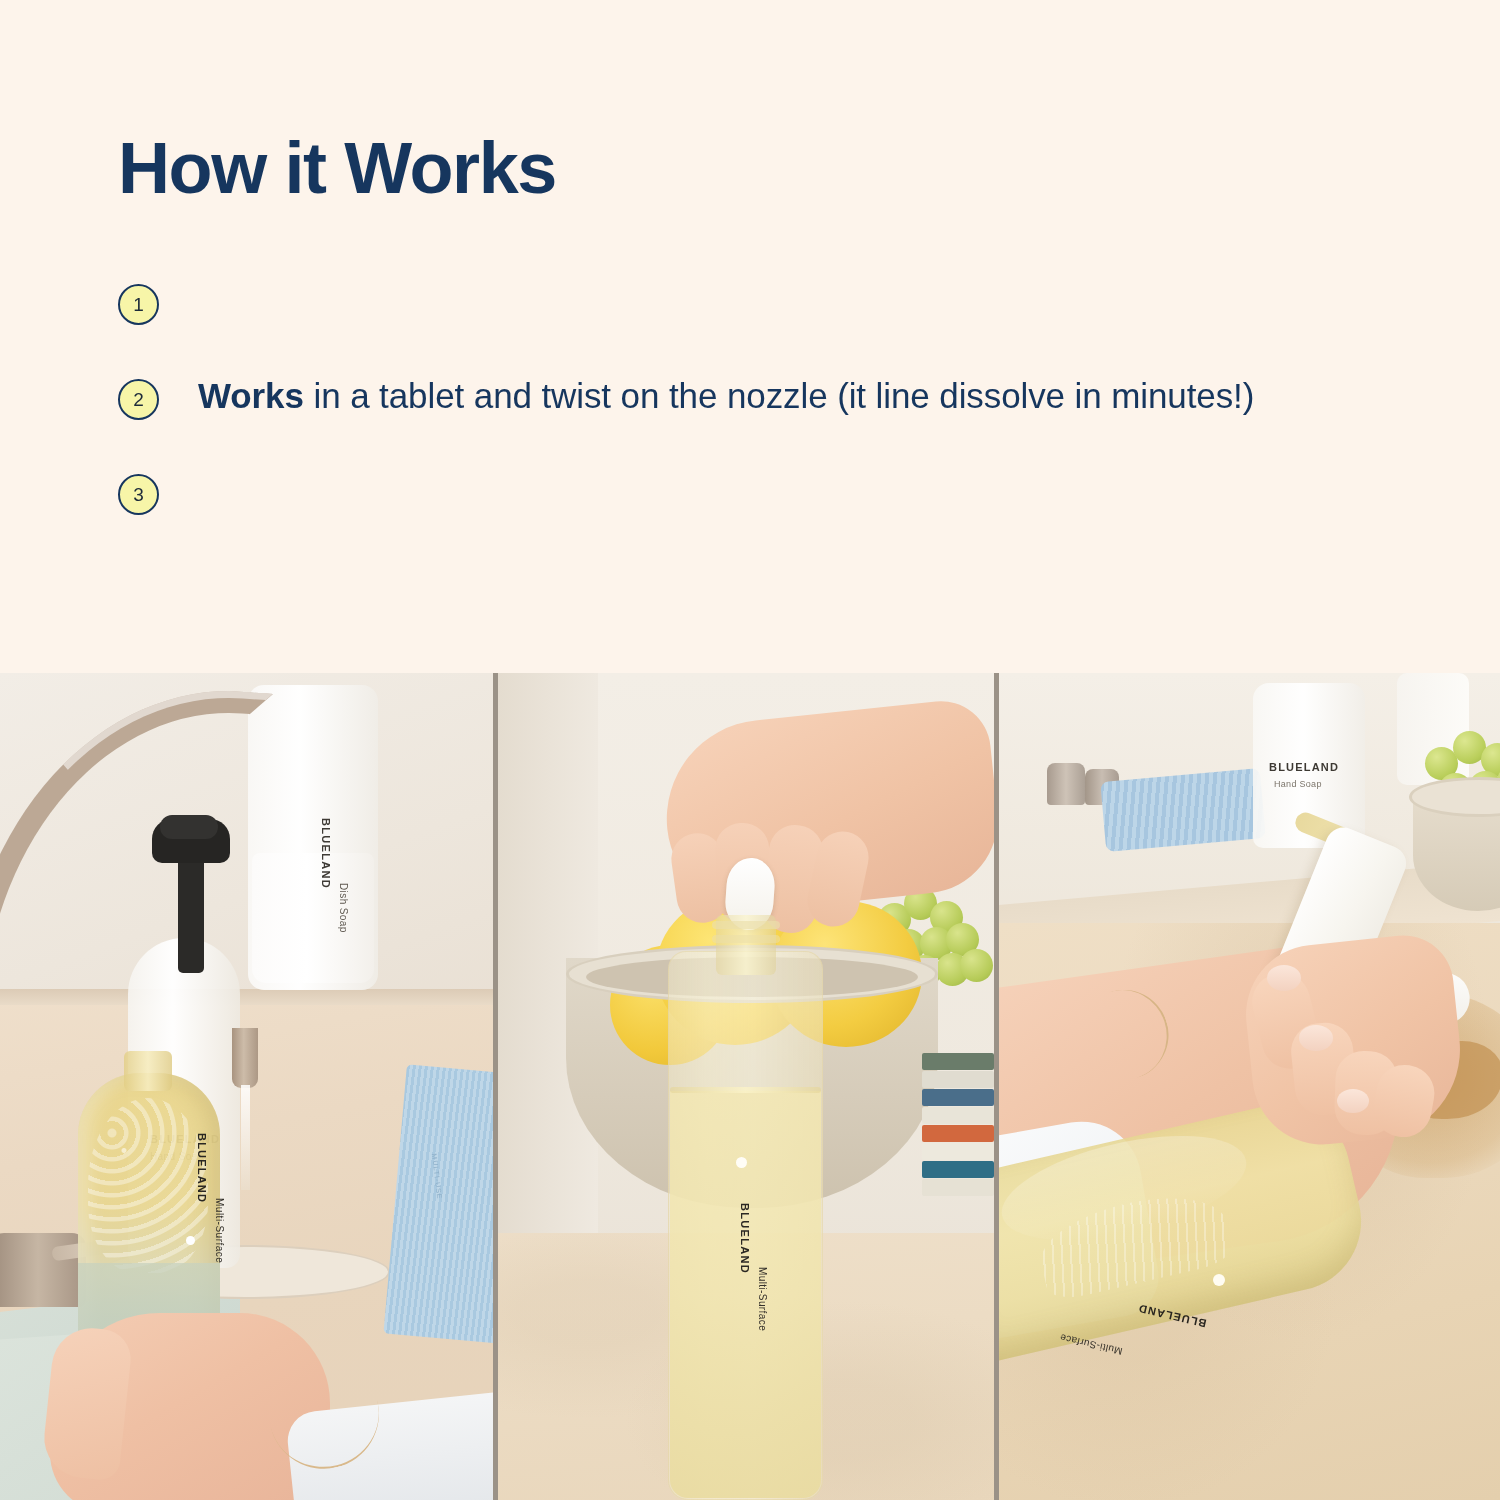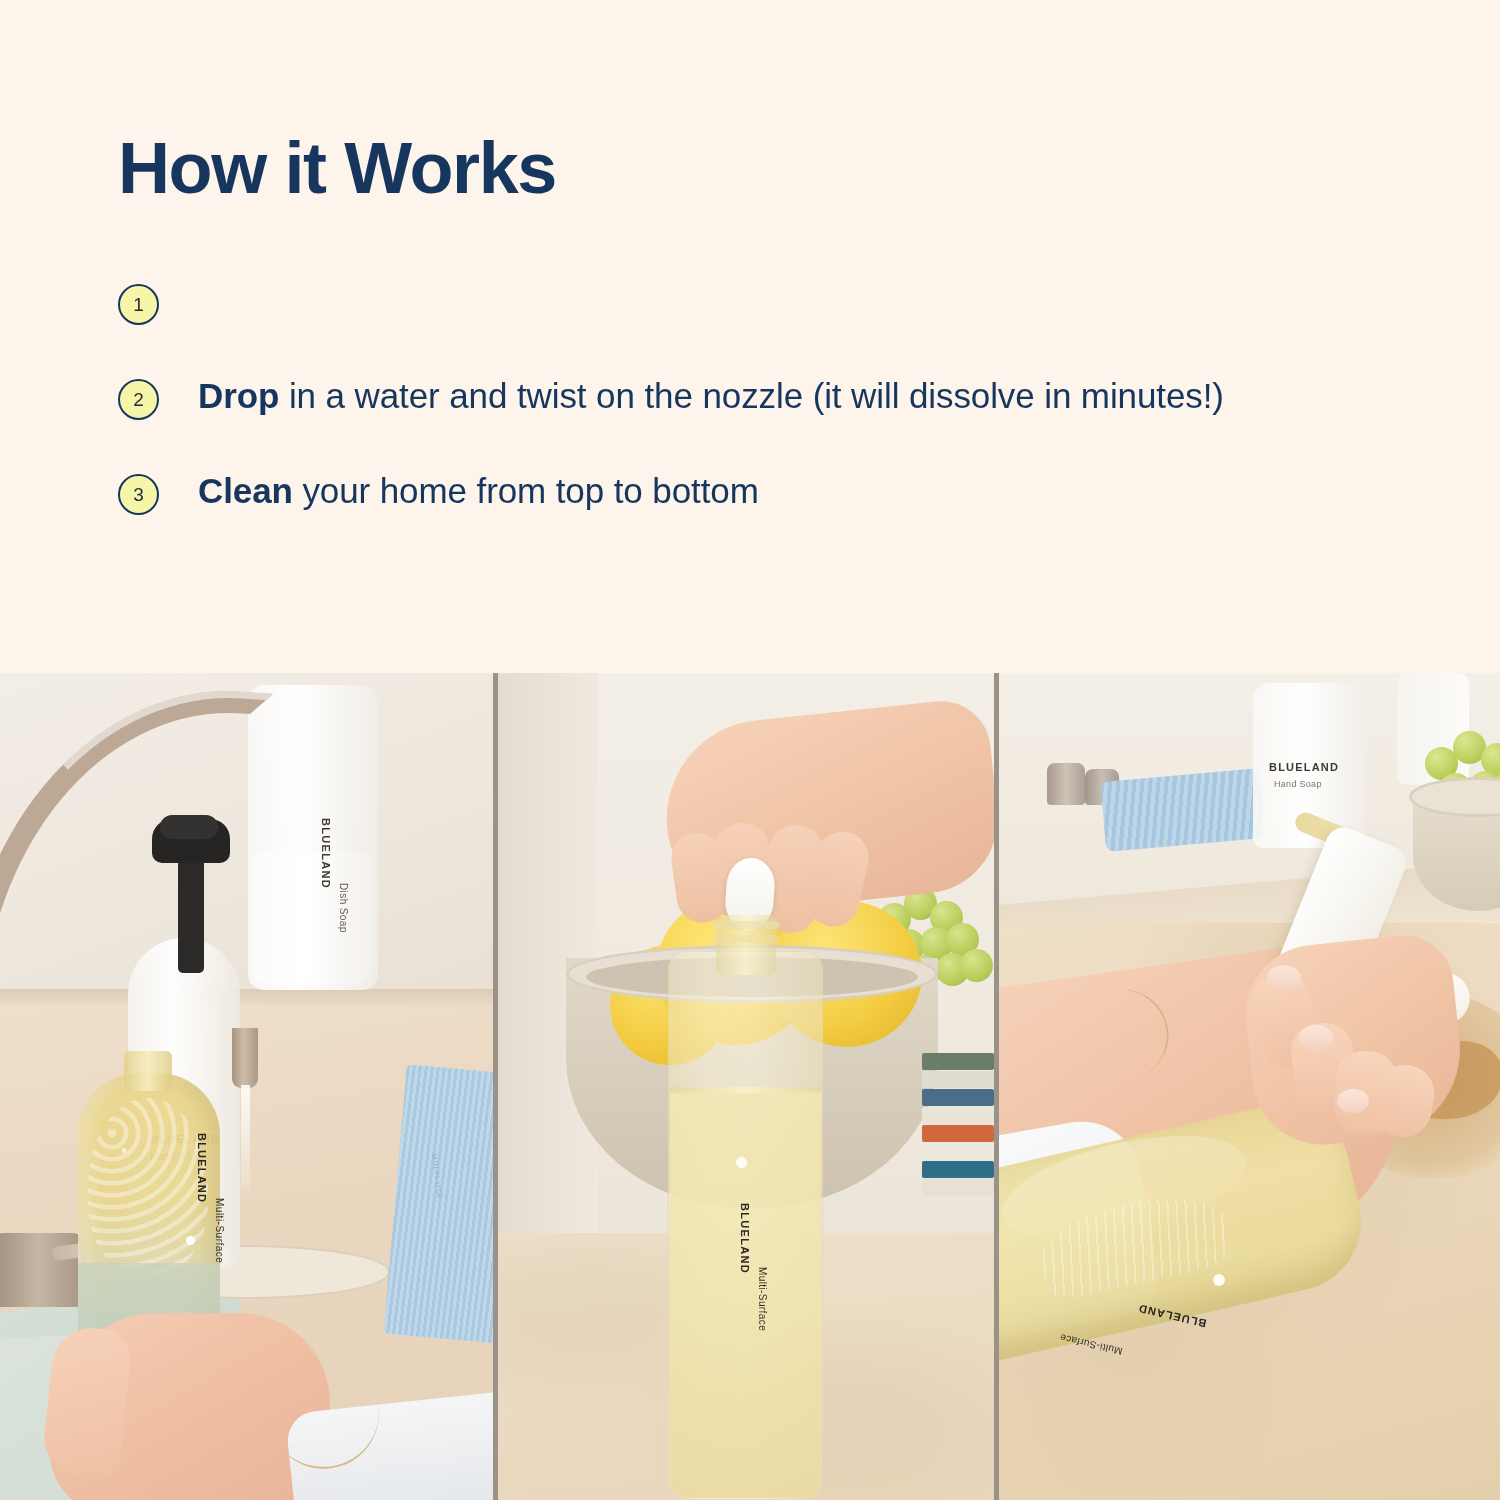--- a/index.html
+++ b/index.html
@@ -634,26 +634,25 @@
     </div>
 
     <div class="steps">
 
       <div class="step">
         <div class="step-badge">1</div>
       </div>
 
       <div class="step">
         <div class="step-badge">2</div>
-        <div class="step-text"><b>Drop</b><span> in a water and twist on the nozzle (it will dissolve in minutes!)</span></div>
+        <div class="step-text"><b>Works</b><span> in a tablet and twist on the nozzle (it line dissolve in minutes!)</span></div>
       </div>
 
       <div class="step">
         <div class="step-badge">3</div>
-        <div class="step-text"><b>Clean</b><span> your home from top to bottom</span></div>
       </div>
 
     </div>
   </div>
 
   <div class="photo-strip">
 
     <div class="photo p1">
       <div class="p1-bg"></div>
       <div class="p1-wall"></div>

